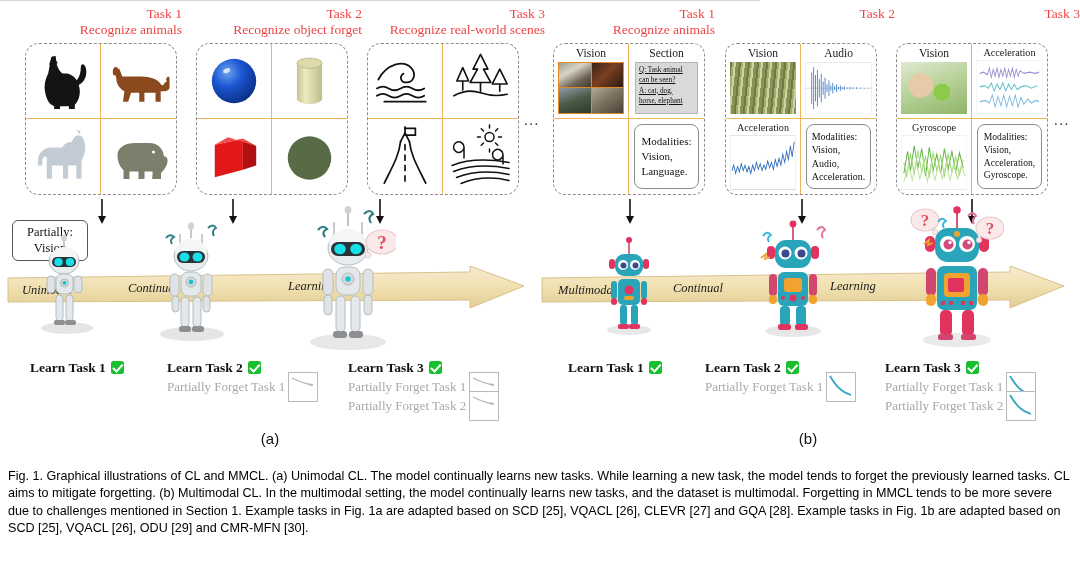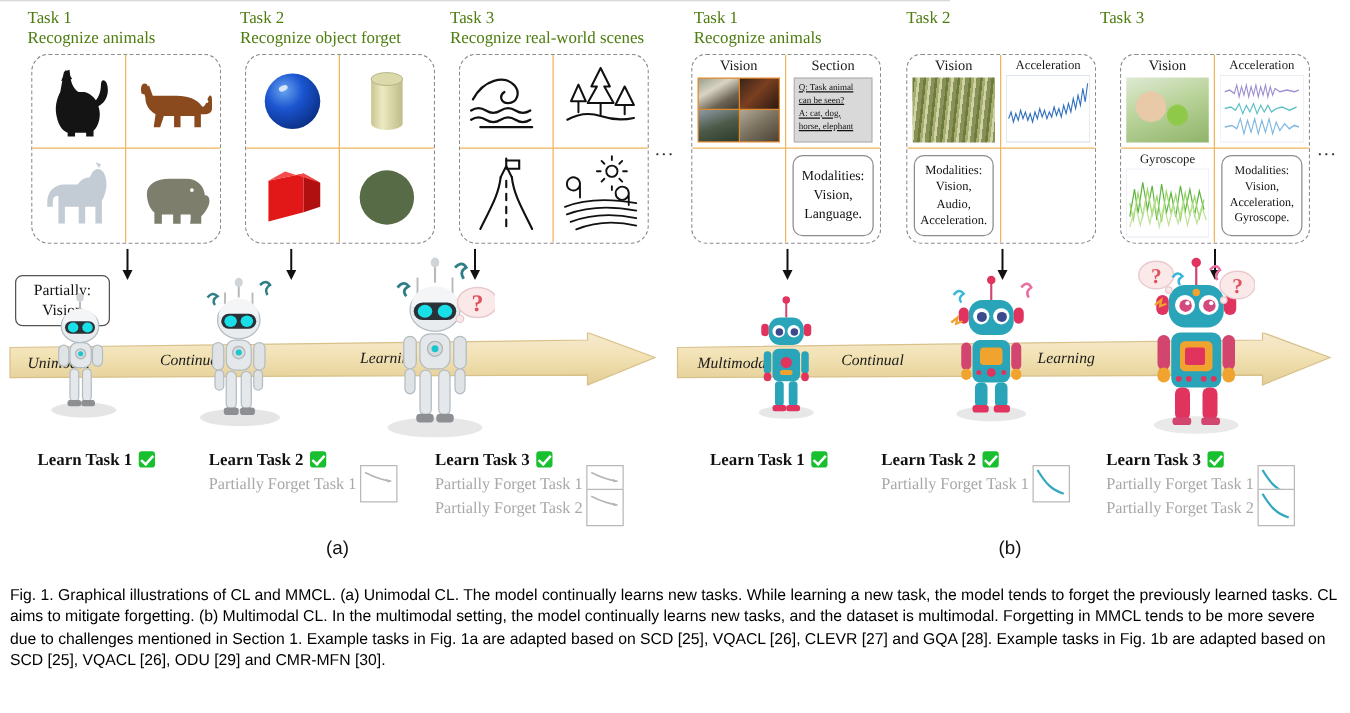--- a/index.html
+++ b/index.html
@@ -11,23 +11,23 @@
     overflow: hidden;
   }
   .figure { position: relative; width: 1080px; height: 460px; }
   .panel { position: absolute; top: 0; width: 540px; height: 460px; }
   .panel-a { left: 0; }
   .panel-b { left: 540px; }
 
   
   .task-head {
     position: absolute;
-    text-align: left;
+    text-align: right;
     font-family: "Liberation Serif", serif;
-    color: #4d7c0f;
+    color: #ef4444;
     line-height: 1.18;
   }
   .task-head .t-num { font-size: 13.5px; display: block; }
   .task-head .t-desc { font-size: 13.5px; display: block; white-space: nowrap; }
 
   
   .task-box {
     position: absolute;
     border: 1.4px dashed #8c8c8c;
     border-radius: 14px;
@@ -75,21 +75,21 @@
   .qa-box {
     background: #d9d9d9; border: 1px solid #b5b5b5;
     font-size: 7.2px; line-height: 1.45; color: #111;
     padding: 2px 3px; width: 94%; height: 100%;
     font-family: "Liberation Serif", serif;
   }
   .qa-box div { text-decoration: underline; white-space: nowrap; }
 
   .modalities-card {
     border: 1.2px solid #8c8c8c; border-radius: 8px; background: #fff;
-    font-size: 11px; line-height: 1.35; text-align: center; color: #111;
+    font-size: 11px; line-height: 1.35; color: #111;
     padding: 5px 4px; font-family: "Liberation Serif", serif;
     display: flex; align-items: center; justify-content: center;
     width: 92%; height: 92%;
   }
   .modalities-card span { display: block; }
 
   
   .photo-grid { display: grid; grid-template-columns: 1fr 1fr; grid-template-rows: 1fr 1fr; width: 100%; height: 100%; gap: 1px; background: #e08a2e; padding: 1px; }
   .photo { width: 100%; height: 100%; }
 
@@ -499,20 +499,32 @@
         </div>
       </div>
     </div>
 
     <div class="mm-box" style="left:185px; top:43px; width:152px; height:152px;">
       <div class="mm-grid">
         <div class="mm-cell">
           <div class="mod-label">Vision</div>
           <div class="media">
             <div style="width:100%;height:100%;background:repeating-linear-gradient(96deg,#6f7a3e 0 2px,#a4ad6c 2px 4px,#cfd2a4 4px 6px,#879158 6px 9px);"></div>
+          </div>
+        </div>
+        <div class="mm-cell">
+          <div class="mod-label">Audio</div>
+          <div class="media">
+            <svg width="100%" height="100%" viewBox="0 0 70 40" preserveAspectRatio="none">
+              <rect x="0" y="0" width="70" height="40" fill="#fff" stroke="#cdd6e3" stroke-width="0.8"></rect>
+              <line x1="0" y1="20" x2="70" y2="20" stroke="#b9c6d8" stroke-width="0.5"></line>
+              <g stroke="#2f6fc0" stroke-width="0.7">
+                <path d="M5 20 v0 M7 8 v24 M9 4 v32 M11 10 v20 M13 6 v28 M15 13 v14 M17 9 v22 M19 15 v10 M21 12 v16 M23 17 v6 M25 14 v12 M27 18 v4 M29 16 v8 M31 18.5 v3 M33 17 v6 M35 19 v2 M37 18 v4 M39 19.2 v1.6 M41 18.6 v2.8 M44 19.4 v1.2 M47 19 v2 M50 19.5 v1 M54 19.3 v1.4 M58 19.6 v0.8 M62 19.7 v0.6 M66 19.8 v0.4"></path>
+              </g>
+            </svg>
           </div>
         </div>
         <div class="mm-cell">
           <div class="mod-label sm">Acceleration</div>
           <div class="media">
             <svg width="100%" height="100%" viewBox="0 0 70 40" preserveAspectRatio="none">
               <rect x="0" y="0" width="70" height="40" fill="#fff" stroke="#cdd6e3" stroke-width="0.8"></rect>
               <polyline points="2,26 4,22 6,28 8,23 10,27 12,21 14,26 16,22 18,27 20,23 22,28 24,22 26,26 28,20 30,25 32,21 34,26 36,22 38,25 40,19 42,24 44,20 46,25 48,18 50,23 52,17 54,22 56,14 58,20 60,12 62,18 64,8 66,16 68,5" stroke="#2f6fc0" stroke-width="0.9" fill="none"></polyline>
             </svg>
           </div>

